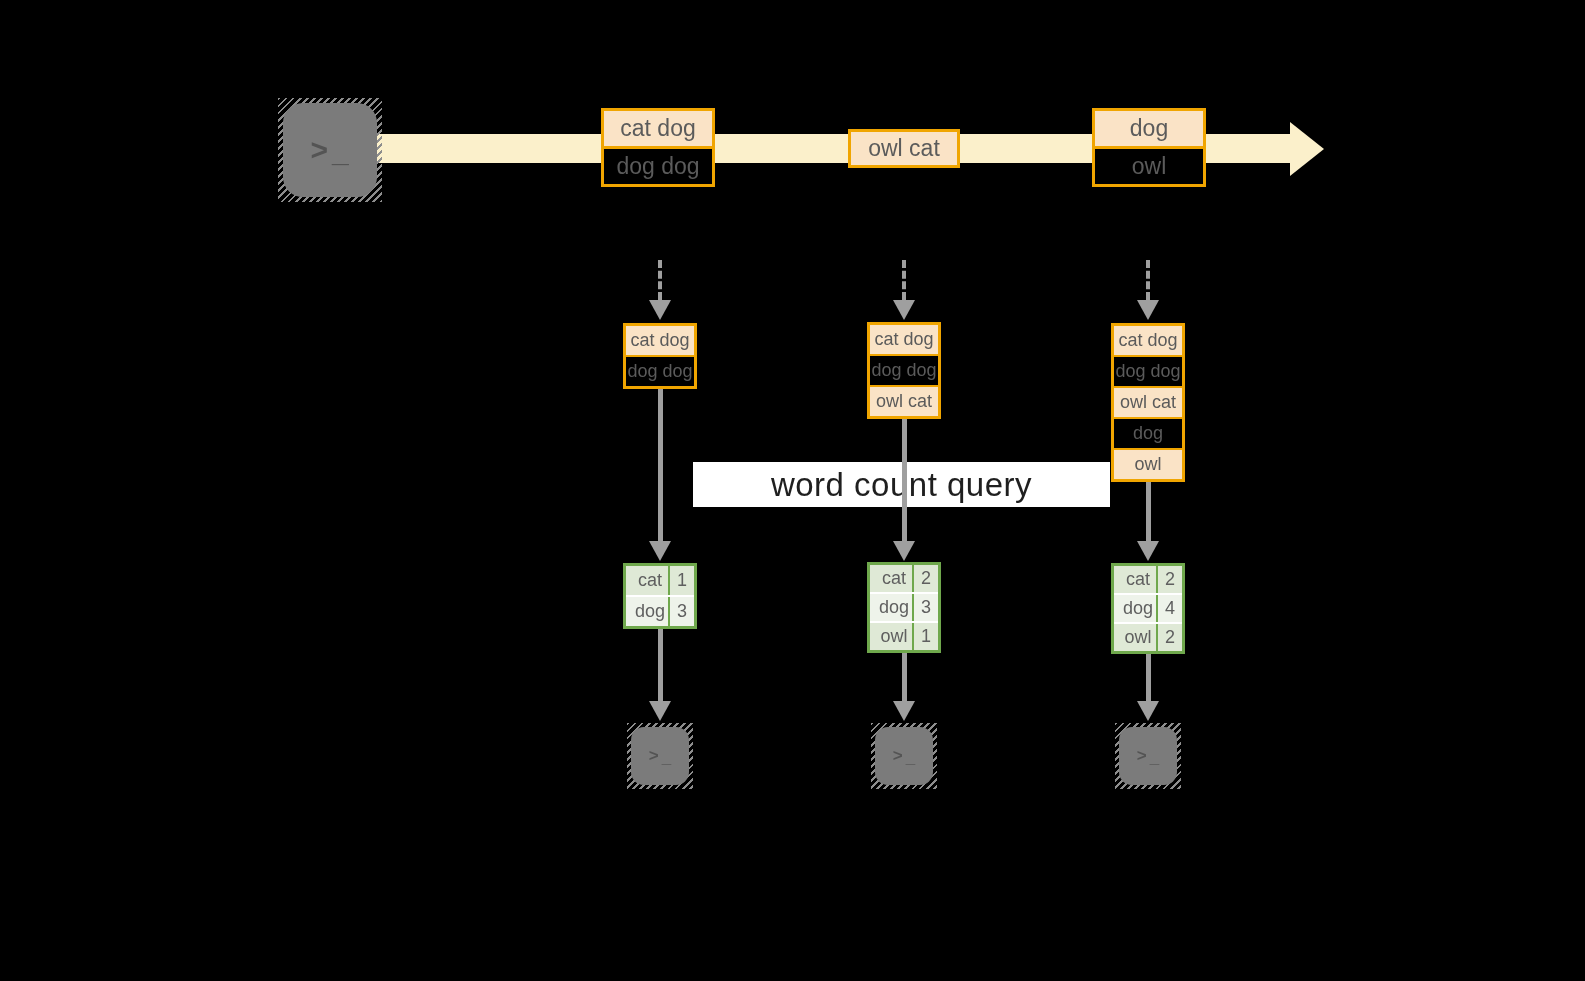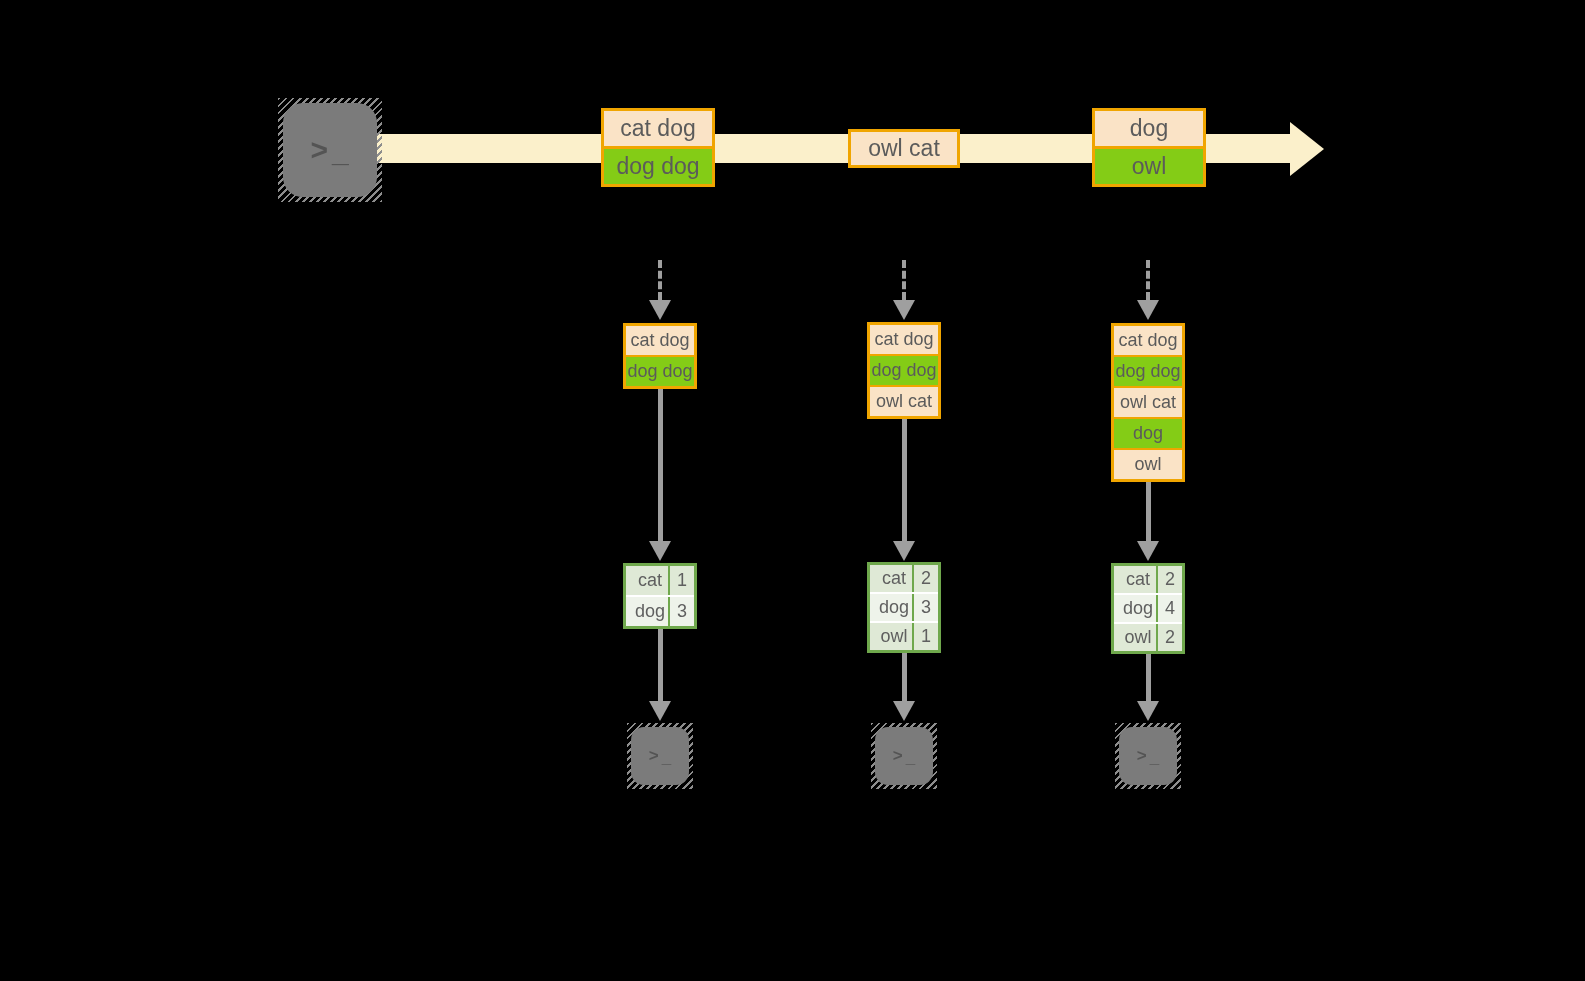--- a/index.html
+++ b/index.html
@@ -20,21 +20,21 @@
   .term-inner{position:absolute;inset:5px;background:#7b7b7b;border-radius:20px;
     display:flex;align-items:center;justify-content:center;color:#545454;font-weight:bold;}
   .term-sm .term-inner{inset:4px;border-radius:13px;}
   .prompt-chevron{display:inline-block;}
   .prompt-cursor{display:inline-block;margin-left:3px;transform:translateY(2px);}
   .term-lg .term-glyph{font-size:30px;letter-spacing:1px;}
   .term-sm .term-glyph{font-size:17px;}
   
   .obox{position:absolute;box-sizing:border-box;border:3px solid #f0a500;background:#f0a500;
     display:flex;flex-direction:column;gap:0;}
-  .obox .row{background:#84cc16;color:#5b5b5b;text-align:center;overflow:hidden;white-space:nowrap;}
+  .obox .row{background:#000000;color:#5b5b5b;text-align:center;overflow:hidden;white-space:nowrap;}
   .obox .row:nth-child(odd){background:#fae3c6;}
   .obox .row + .row{border-top:3px solid #f0a500;}
   .batch .row{height:35px;line-height:35px;font-size:23px;}
   .batch-single .row{height:33px;line-height:33px;font-size:23px;}
   .state .row{height:29px;line-height:29px;font-size:18px;}
   .state .row + .row{border-top:2px solid #f0a500;}
   
   .gtable{position:absolute;box-sizing:border-box;border:3px solid #6fa84c;width:74px;
     display:flex;flex-direction:column;z-index:2;}
   .gtable .trow{display:flex;}
@@ -99,20 +99,23 @@
     <div class="row">owl cat</div>
   </div>
   <div class="obox state" style="left:1111px;top:323px;width:74px;">
     <div class="row">cat dog</div>
     <div class="row">dog dog</div>
     <div class="row">owl cat</div>
     <div class="row">dog</div>
     <div class="row">owl</div>
   </div>
 
+  <div class="qband">
+    <span>word count query</span>
+  </div>
 
   <div class="shaft" style="left:658px;top:389px;height:152px;"></div>
   <div class="ahead" style="left:649px;top:541px;"></div>
   <div class="shaft" style="left:902px;top:419px;height:122px;"></div>
   <div class="ahead" style="left:893px;top:541px;"></div>
   <div class="shaft" style="left:1146px;top:482px;height:59px;"></div>
   <div class="ahead" style="left:1137px;top:541px;"></div>
 
   <div class="gtable t29" style="left:623px;top:563px;">
     <div class="trow">

